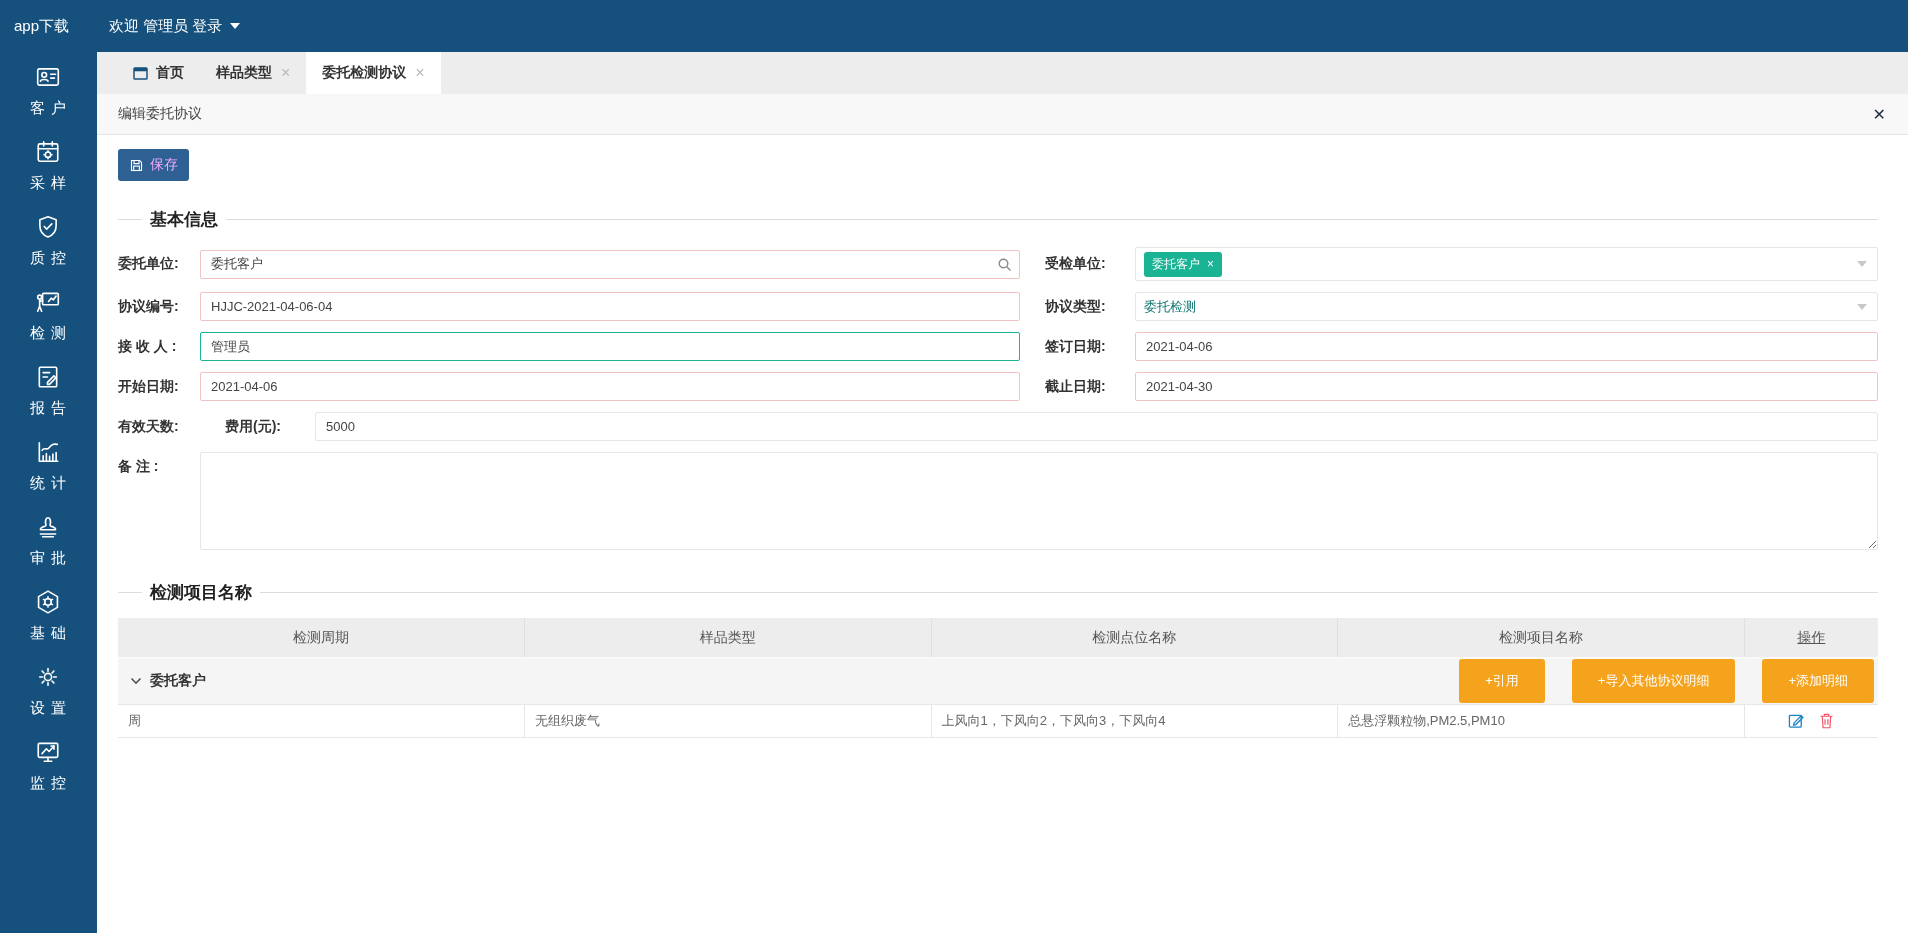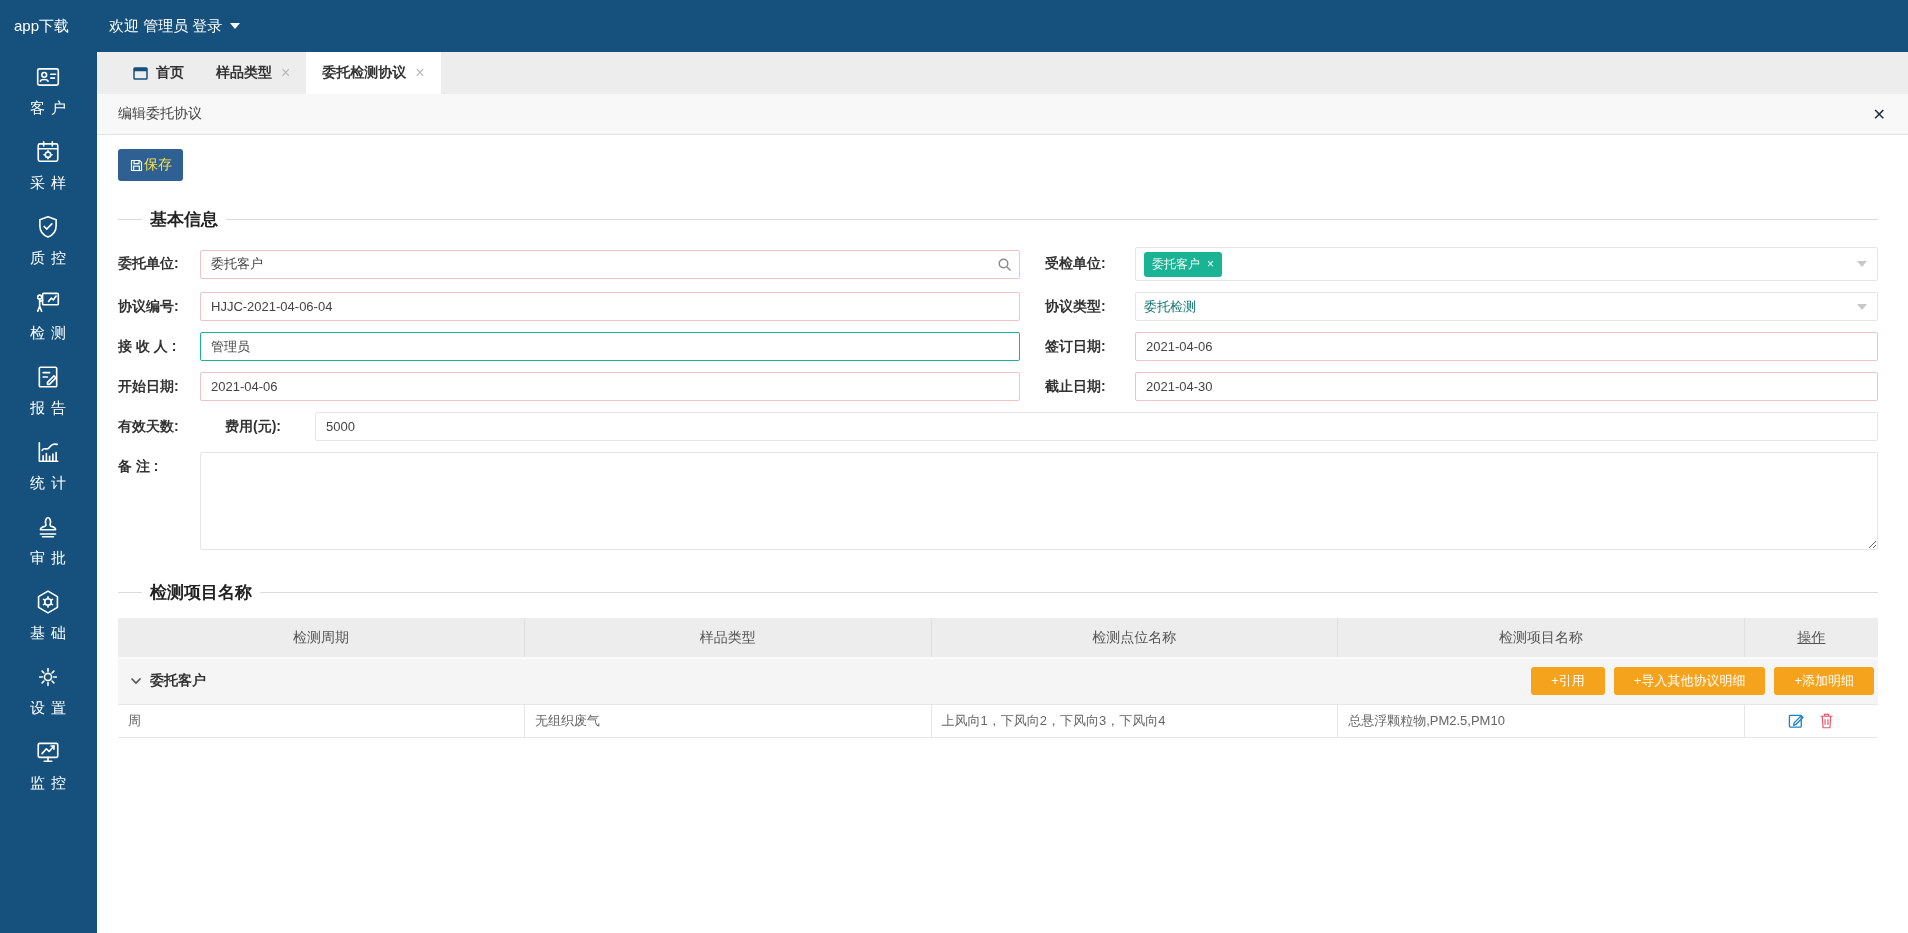--- a/index.html
+++ b/index.html
@@ -38,22 +38,22 @@
   .tab-close { color:#b9b9b9; font-size:16px; margin-left:9px; font-weight:normal; cursor:pointer; }
 
   
   .panel-header { height:41px; background:#f8f8f8; border-bottom:1px solid #e4e4e4;
     display:flex; align-items:center; justify-content:space-between;
     padding:0 22px 0 21px; font-size:14px; color:#444; flex-shrink:0; }
   .panel-close { font-size:16px; color:#22313f; cursor:pointer; }
 
   
   .content { flex:1; padding:14px 30px 0 21px; overflow:hidden; }
-  .save-btn { display:inline-flex; align-items:center; gap:0; background:#2f6093;
-    color:#fde047; border:none; border-radius:3px; height:30px; padding:16px 11px;
+  .save-btn { display:inline-flex; align-items:center; gap:6px; background:#2f6093;
+    color:#f0abfc; border:none; border-radius:3px; height:30px; padding:16px 11px;
     font-size:14px; cursor:pointer; font-family:inherit; }
   .save-btn svg { width:15px; height:15px; stroke:#fff; fill:none; stroke-width:1.8; }
 
   .legend { display:flex; align-items:center; margin-top:27px; }
   .legend::before { content:""; width:24px; height:1px; background:#dcdcdc; }
   .legend::after  { content:""; flex:1;   height:1px; background:#dcdcdc; }
   .legend-text { font-size:17px; font-weight:bold; color:#222; padding:0 8px; }
 
   .form-area { margin-top:16px; }
   .form-row { display:flex; align-items:center; margin-bottom:11px; }
@@ -95,21 +95,21 @@
     border-bottom:2px solid #fafafa; }
   .detail-table th:last-child { border-right:none;text-decoration:underline; }
   .group-td { background:#f5f5f5; border-bottom:1px solid #e7e7e7; height:46px;
     padding:0 4px 0 12px; }
   .group-flex { display:flex; align-items:center; justify-content:space-between; }
   .group-left { display:flex; align-items:center; gap:8px; font-size:14px;
     font-weight:600; color:#333; cursor:pointer; }
   .group-left svg { width:12px; height:8px; stroke:#555; fill:none; stroke-width:1.6; }
   .grp-btns { display:flex; align-items:center; }
   .orange-btn { background:#f5a31c; color:#fff; border:none; border-radius:3px;
-    height:28px; padding:0 20px; font-size:13px; cursor:pointer; margin-left:9px;
+    height:44px; padding:0 26px; font-size:13px; cursor:pointer; margin-left:27px;
     font-family:inherit; }
   .detail-table td.cell { height:33px; font-size:13px; color:#666; padding:0 10px;
     border-bottom:1px solid #e7e7e7; border-right:1px solid #e7e7e7;
     white-space:nowrap; overflow:hidden; }
   .detail-table td.ops { border-right:none; text-align:center; }
   .op-ico { display:inline-flex; width:17px; height:17px; cursor:pointer;
     vertical-align:middle; margin:0 5px; }
 </style>
 </head>
 <body>

